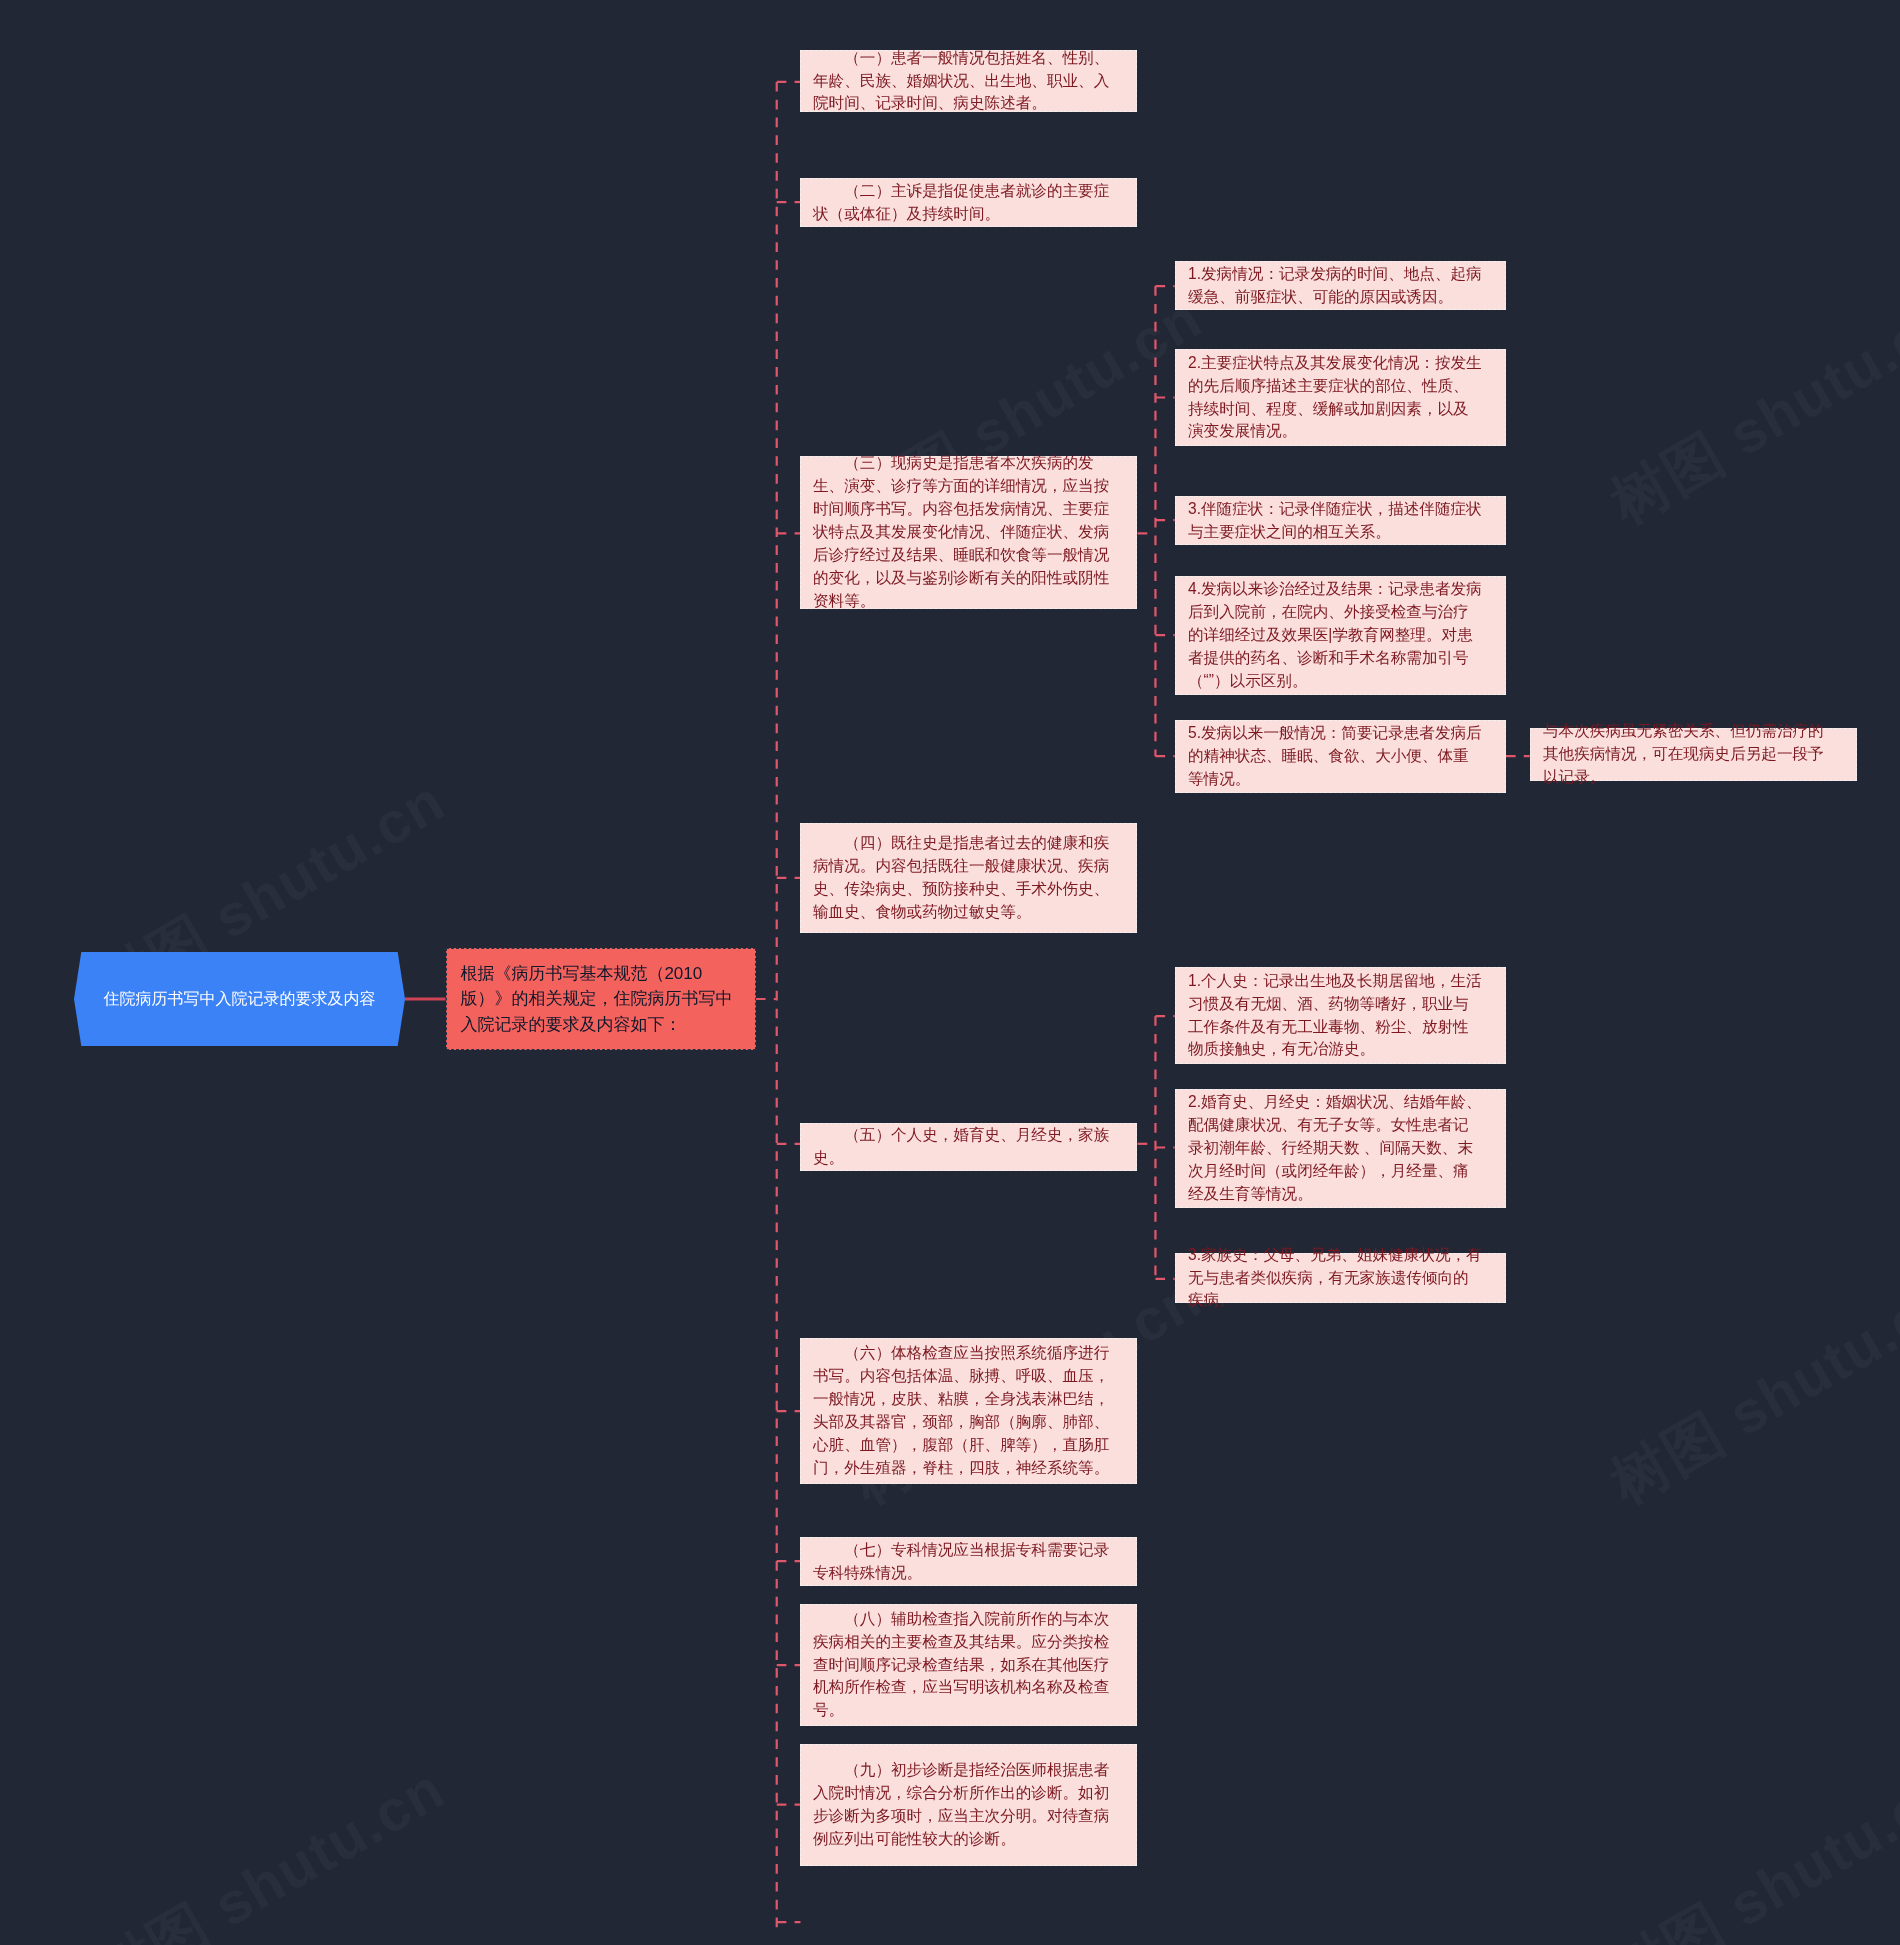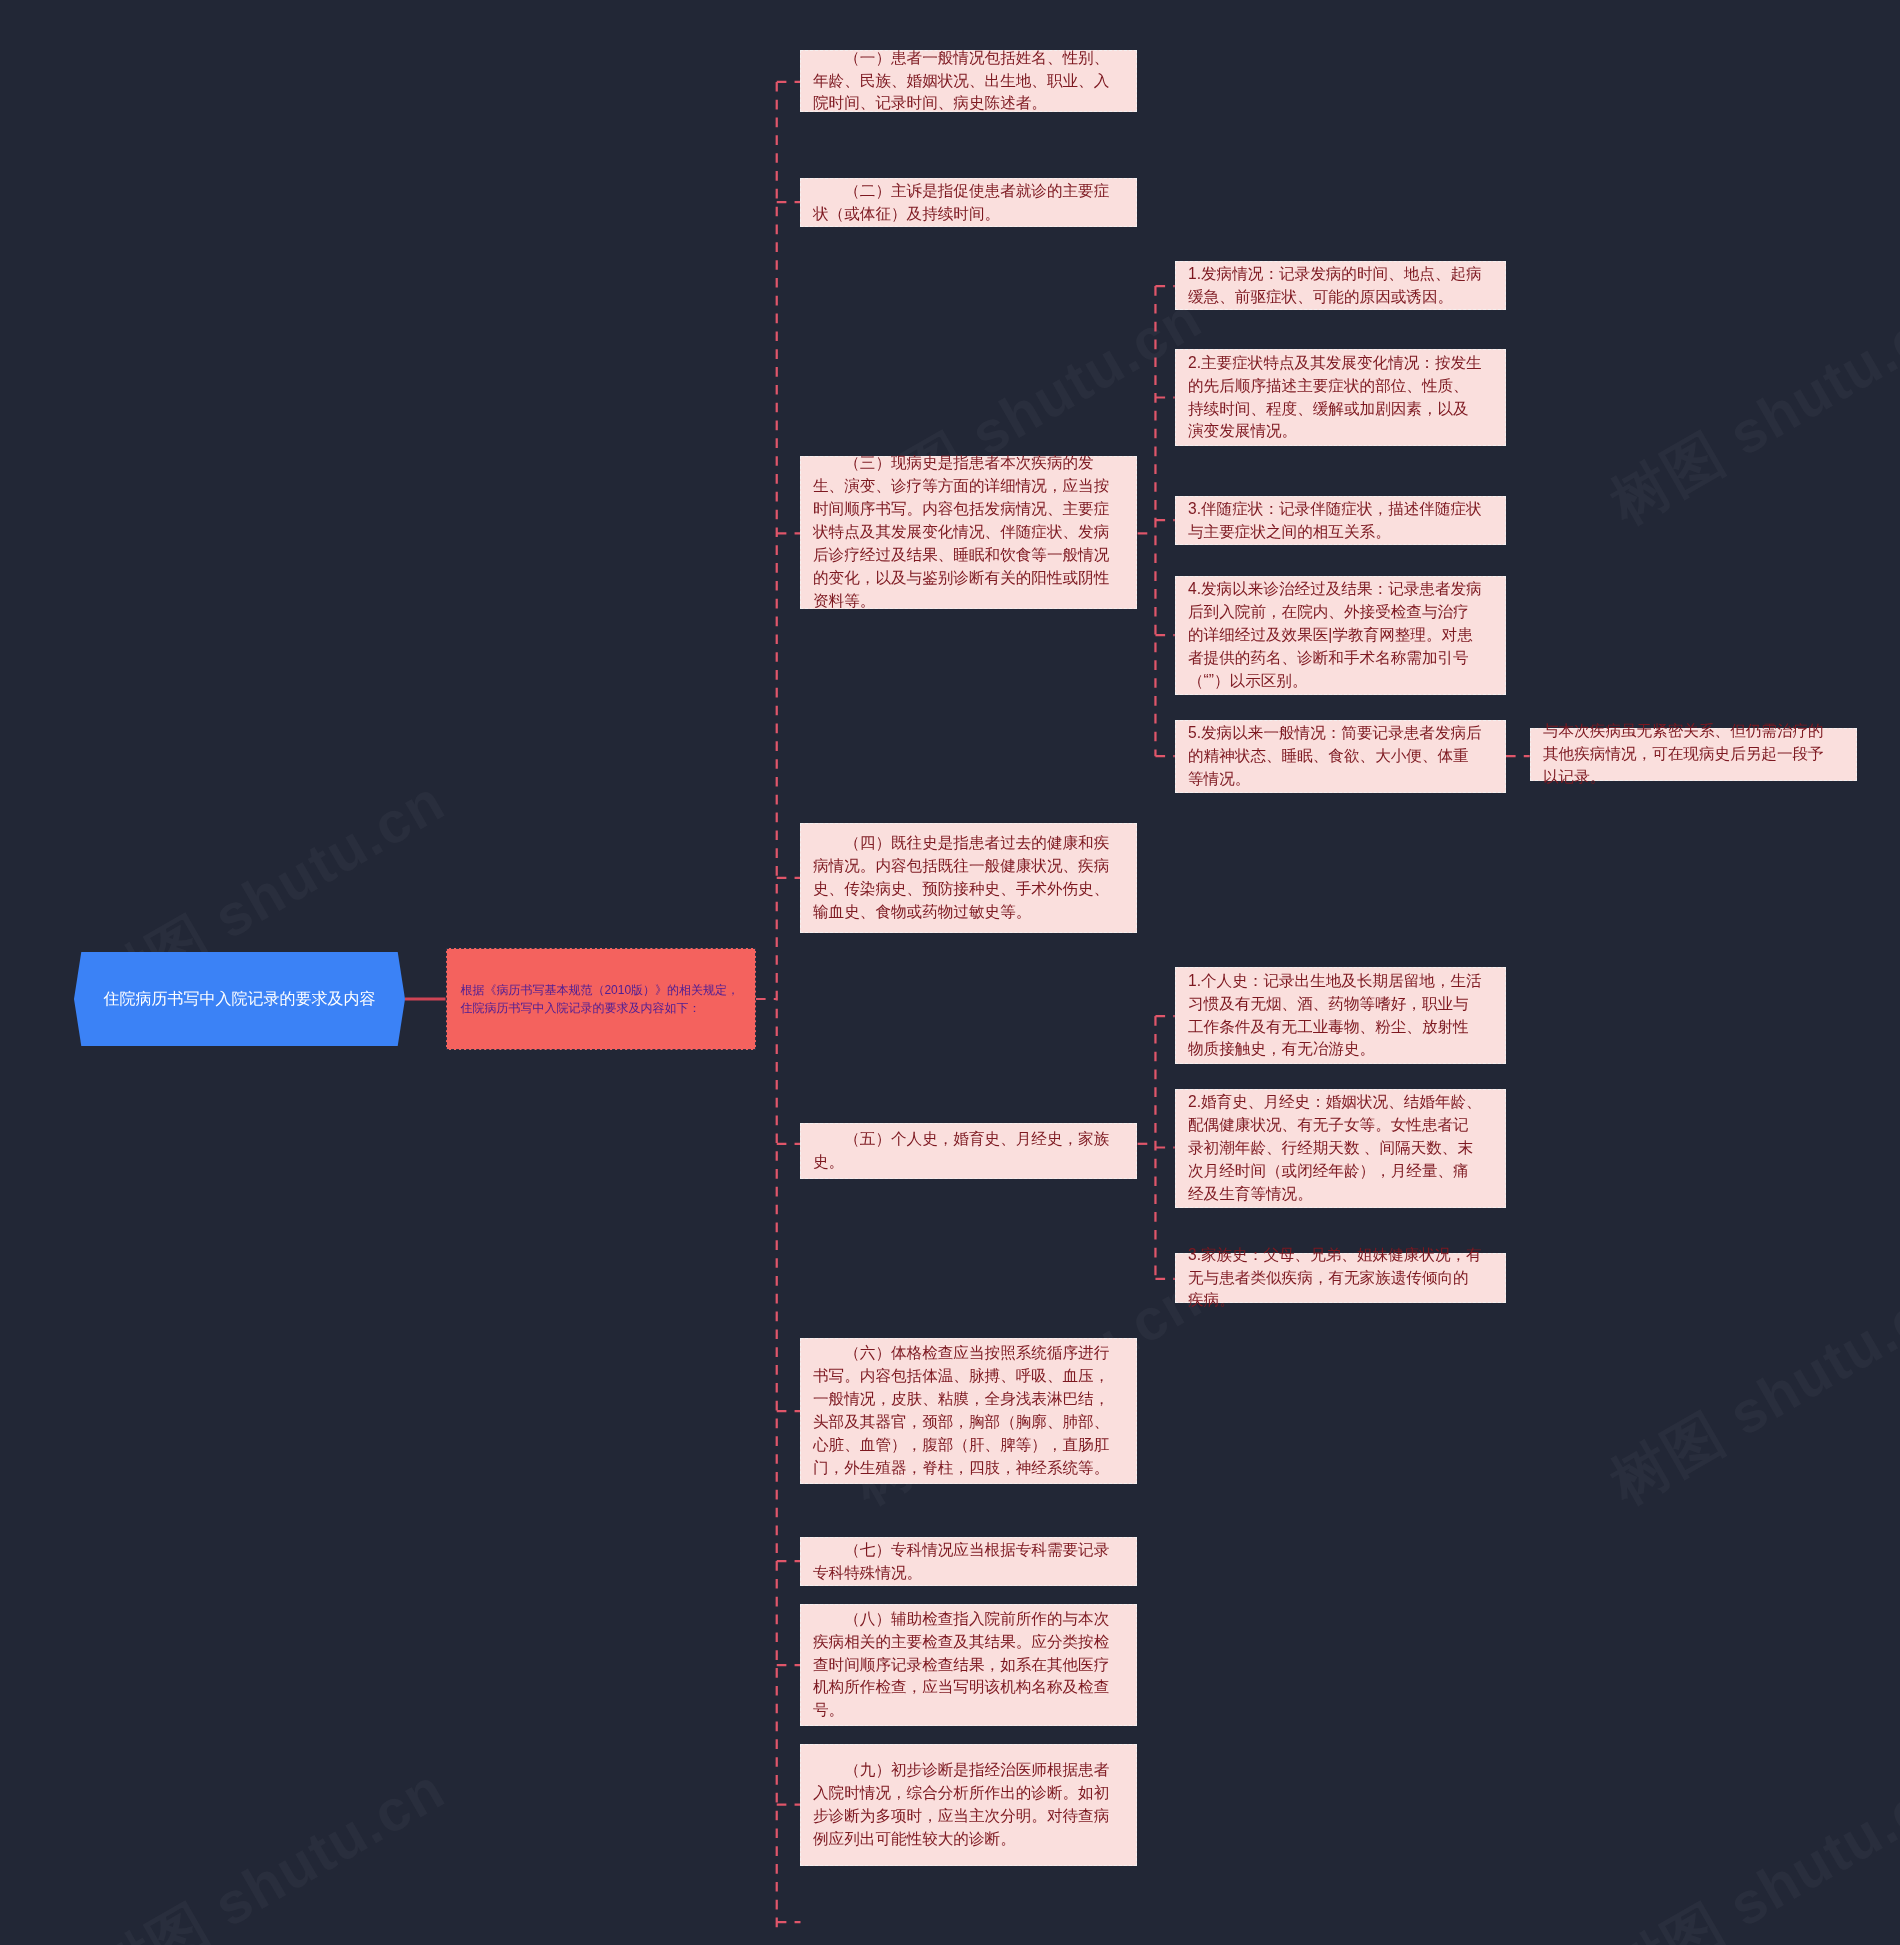--- a/index.html
+++ b/index.html
@@ -51,22 +51,22 @@
     text-align: center;
     padding: 18px 22px;
     clip-path: polygon(2.2% 0%, 97.8% 0%, 100% 50%, 97.8% 100%, 2.2% 100%, 0% 50%);
     justify-content: center;
   }
 
   
   .lvl1 {
     background: #f4625e;
     border: 1.5px dashed #2b3044;
-    color: #4c1d95;
-    font-size: 12px;
+    color: #0f172a;
+    font-size: 17px;
     line-height: 1.5;
     padding: 10.4px 12px 10.4px 13.4px;
   }
 
   
   .pink {
     background: #fadfdd;
     border: 1.5px dashed #f4f0f0;
     color: #7d1820;
     font-size: 15.6px;
@@ -140,21 +140,21 @@
   </div>
 
   <div class="node pink indent" style="left:800px; top:456px; width:337px; height:153px;">
     <span class="txt">（三）现病史是指患者本次疾病的发生、演变、诊疗等方面的详细情况，应当按时间顺序书写。内容包括发病情况、主要症状特点及其发展变化情况、伴随症状、发病后诊疗经过及结果、睡眠和饮食等一般情况的变化，以及与鉴别诊断有关的阳性或阴性资料等。</span>
   </div>
 
   <div class="node pink indent" style="left:800px; top:823px; width:337px; height:110px;">
     <span class="txt">（四）既往史是指患者过去的健康和疾病情况。内容包括既往一般健康状况、疾病史、传染病史、预防接种史、手术外伤史、输血史、食物或药物过敏史等。</span>
   </div>
 
-  <div class="node pink indent" style="left:800px; top:1123px; width:337px; height:56px;">
+  <div class="node pink indent" style="left:800px; top:1123px; width:337px; height:48px;">
     <span class="txt">（五）个人史，婚育史、月经史，家族史。</span>
   </div>
 
   <div class="node pink indent" style="left:800px; top:1338px; width:337px; height:146px;">
     <span class="txt">（六）体格检查应当按照系统循序进行书写。内容包括体温、脉搏、呼吸、血压，一般情况，皮肤、粘膜，全身浅表淋巴结，头部及其器官，颈部，胸部（胸廓、肺部、心脏、血管），腹部（肝、脾等），直肠肛门，外生殖器，脊柱，四肢，神经系统等。</span>
   </div>
 
   <div class="node pink indent" style="left:800px; top:1537px; width:337px; height:49px;">
     <span class="txt">（七）专科情况应当根据专科需要记录专科特殊情况。</span>
   </div>

